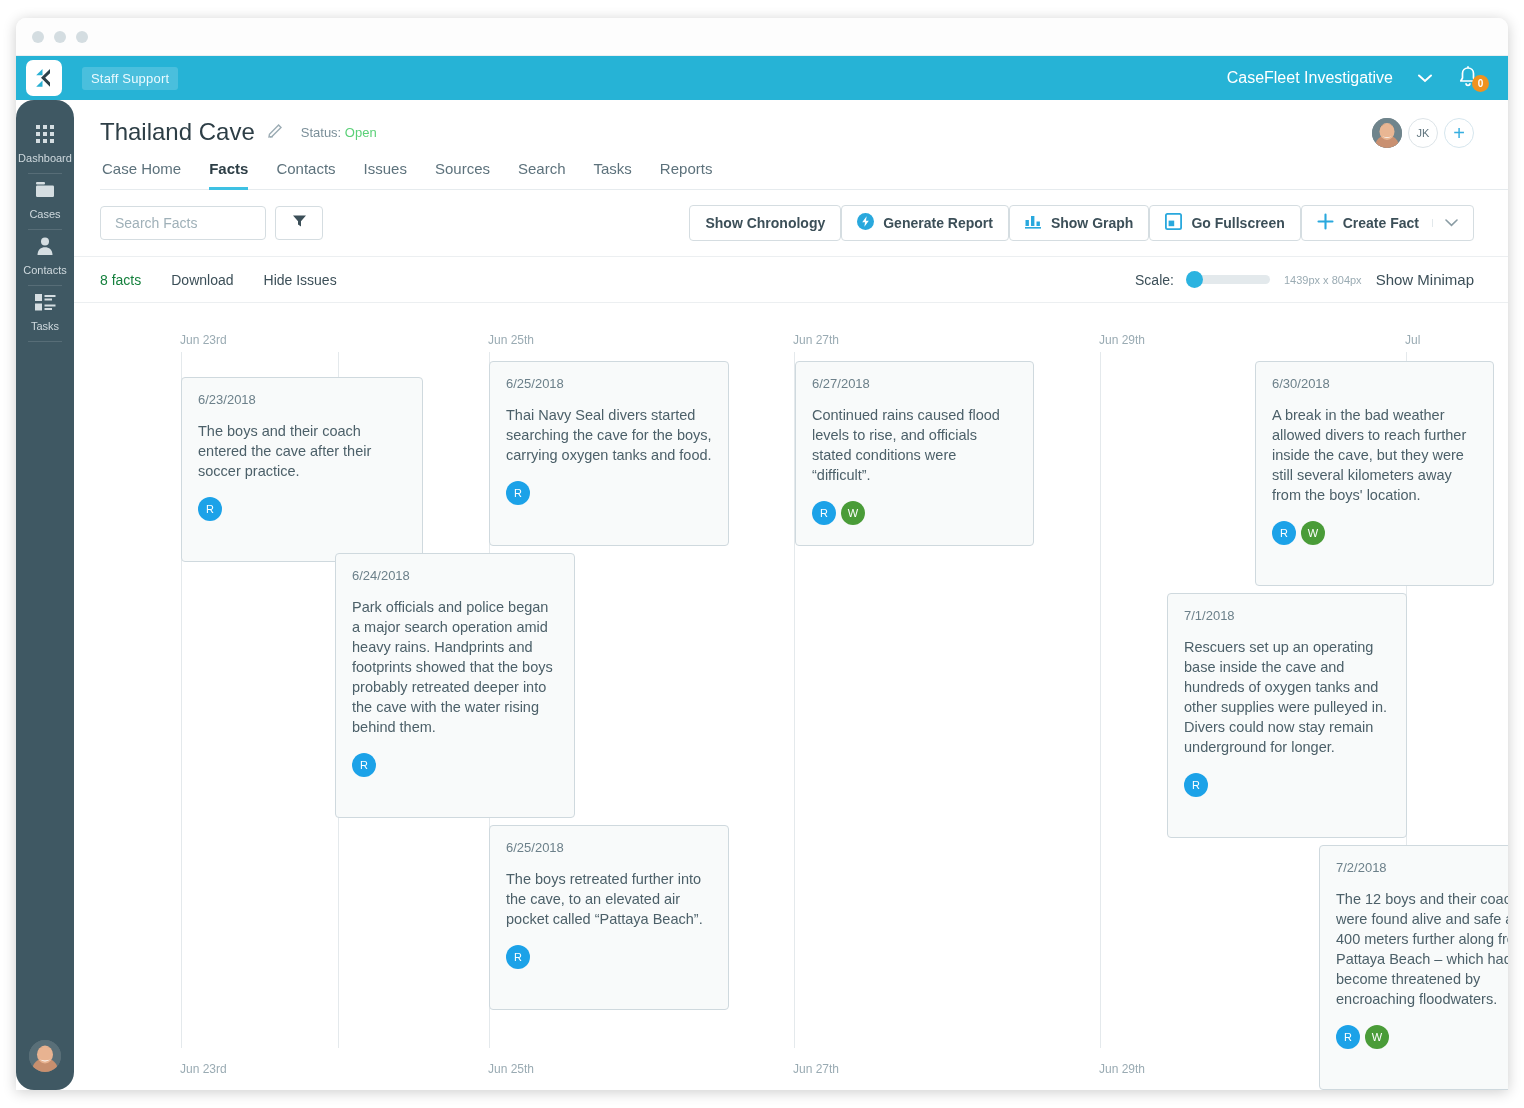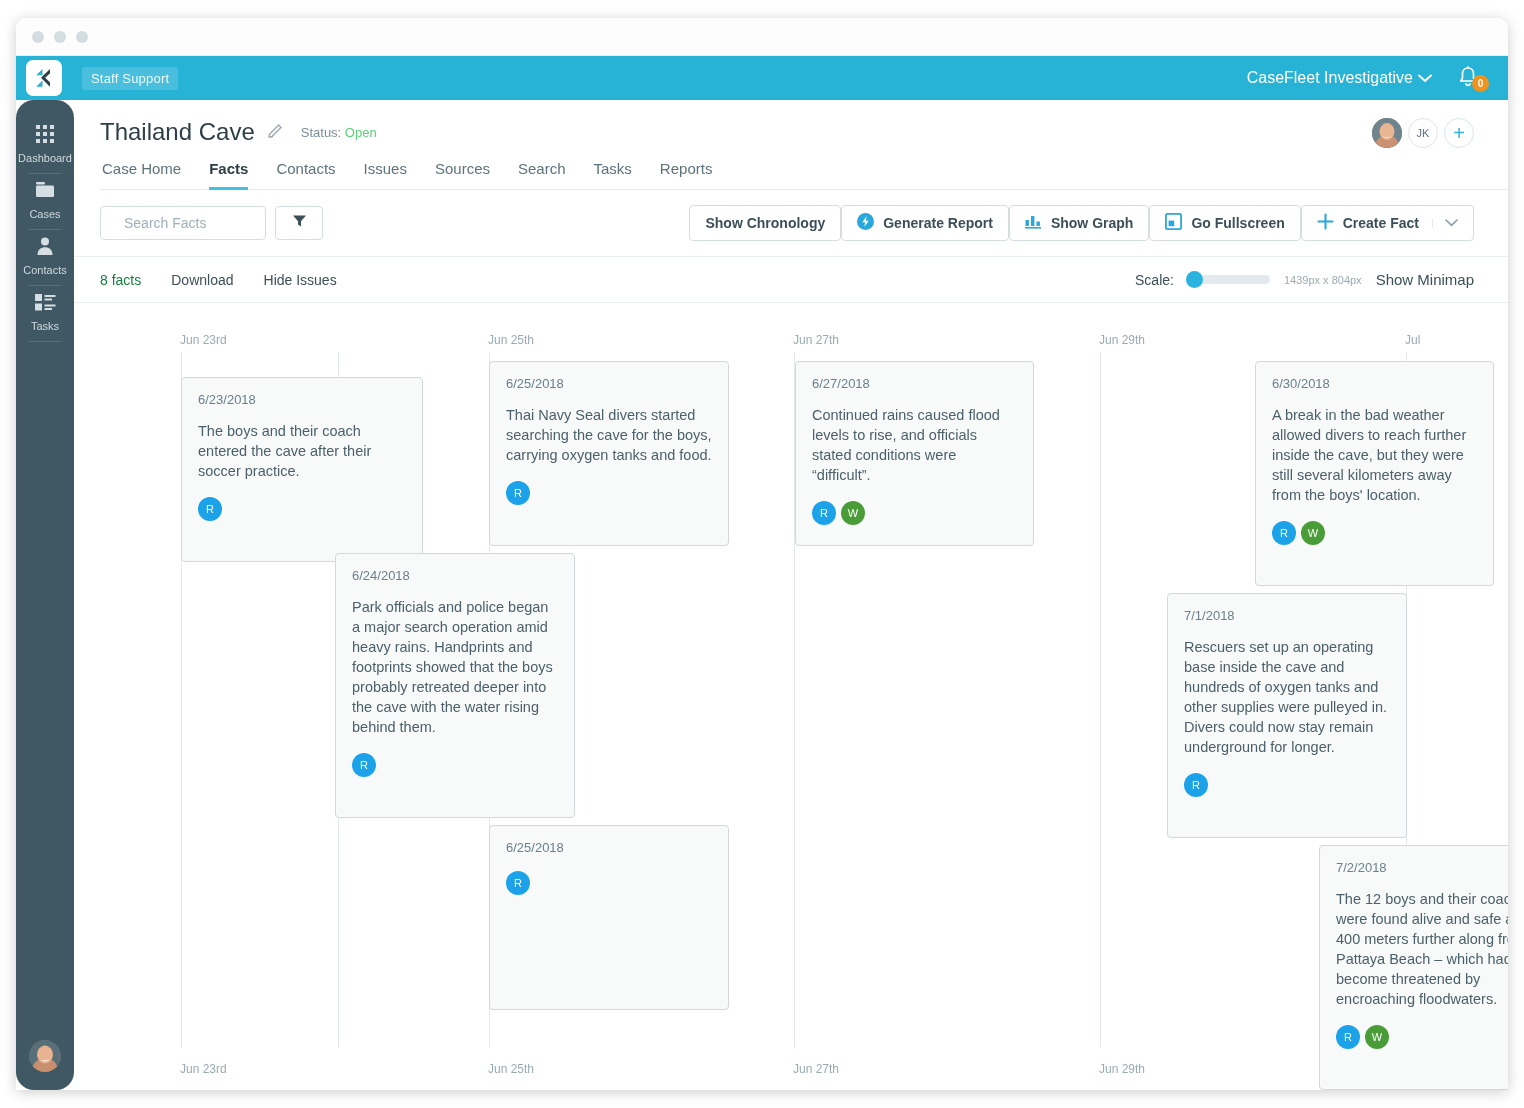--- a/index.html
+++ b/index.html
@@ -36,21 +36,21 @@
     width: 36px; height: 36px; margin-left: 10px;
     background: #fff; border-radius: 7px;
     display: flex; align-items: center; justify-content: center;
   }
   #staff-support {
     margin-left: 20px; color: #eafaff; font-size: 13px;
     background: rgba(255,255,255,.17);
     padding: 4px 9px; border-radius: 3px; letter-spacing: .2px;
   }
   #org-switcher {
-    position: absolute; right: 76px; display: flex; align-items: center; gap: 5px;
+    position: absolute; right: 76px; display: flex; align-items: center; gap: 25px;
     color: #fff; font-size: 16px;
   }
   #bell-wrap { position: absolute; right: 22px; width: 30px; height: 28px; }
   #bell-badge {
     position: absolute; right: -3px; bottom: 0px;
     width: 17px; height: 17px; border-radius: 50%;
     background: #f0921e; color: #fff; font-size: 10px;
     display: flex; align-items: center; justify-content: center; font-weight: bold;
   }
 
@@ -103,21 +103,21 @@
   }
   .tab.active { color: #2d3e46; font-weight: bold; border-bottom-color: #3ec1e3; }
 
   
   #toolbar {
     display: flex; align-items: center; padding: 16px 34px 16px 26px;
     border-bottom: 1px solid #eceff1; position: relative;
   }
   #search-facts {
     width: 166px; height: 34px; border: 1px solid #d5dde1; border-radius: 4px;
-    padding: 0 23px; font-size: 14px; color: #33444d; outline: none;
+    padding: 0 14px; font-size: 14px; color: #33444d; outline: none;
     font-family: "Liberation Sans", sans-serif; background:#fff;
   }
   #search-facts::placeholder { color: #9fb0b8; }
   #filter-btn {
     width: 48px; height: 34px; margin-left: 9px; border: 1px solid #d5dde1;
     border-radius: 4px; background: #fff; display: flex; align-items: center;
     justify-content: center; cursor: pointer;
   }
   #toolbar-right { position: absolute; right: 34px; display: flex; }
   .tb-btn {
@@ -443,20 +443,21 @@
         </div>
         <div class="fact-card" style="left: 1093px; top: 265px; width: 240px; min-height: 245px;">
           <div class="fact-date">7/1/2018</div>
           <div class="fact-text">Rescuers set up an operating base inside the cave and hundreds of oxygen tanks and other supplies were pulleyed in. Divers could now stay remain underground for longer.</div>
           <div class="fact-avatars">
             <div class="fa-dot fa-R">R</div>
           </div>
         </div>
         <div class="fact-card" style="left: 415px; top: 497px; width: 240px; min-height: 185px;">
           <div class="fact-date">6/25/2018</div>
+          <div class="fact-text">The boys retreated further into the cave, to an elevated air pocket called “Pattaya Beach”.</div>
           <div class="fact-avatars">
             <div class="fa-dot fa-R">R</div>
           </div>
         </div>
         <div class="fact-card" style="left: 1245px; top: 517px; width: 243px; min-height: 245px;">
           <div class="fact-date">7/2/2018</div>
           <div class="fact-text">The 12 boys and their coach were found alive and safe about 400 meters further along from Pattaya Beach – which had become threatened by encroaching floodwaters.</div>
           <div class="fact-avatars">
             <div class="fa-dot fa-R">R</div>
             <div class="fa-dot fa-W">W</div>

